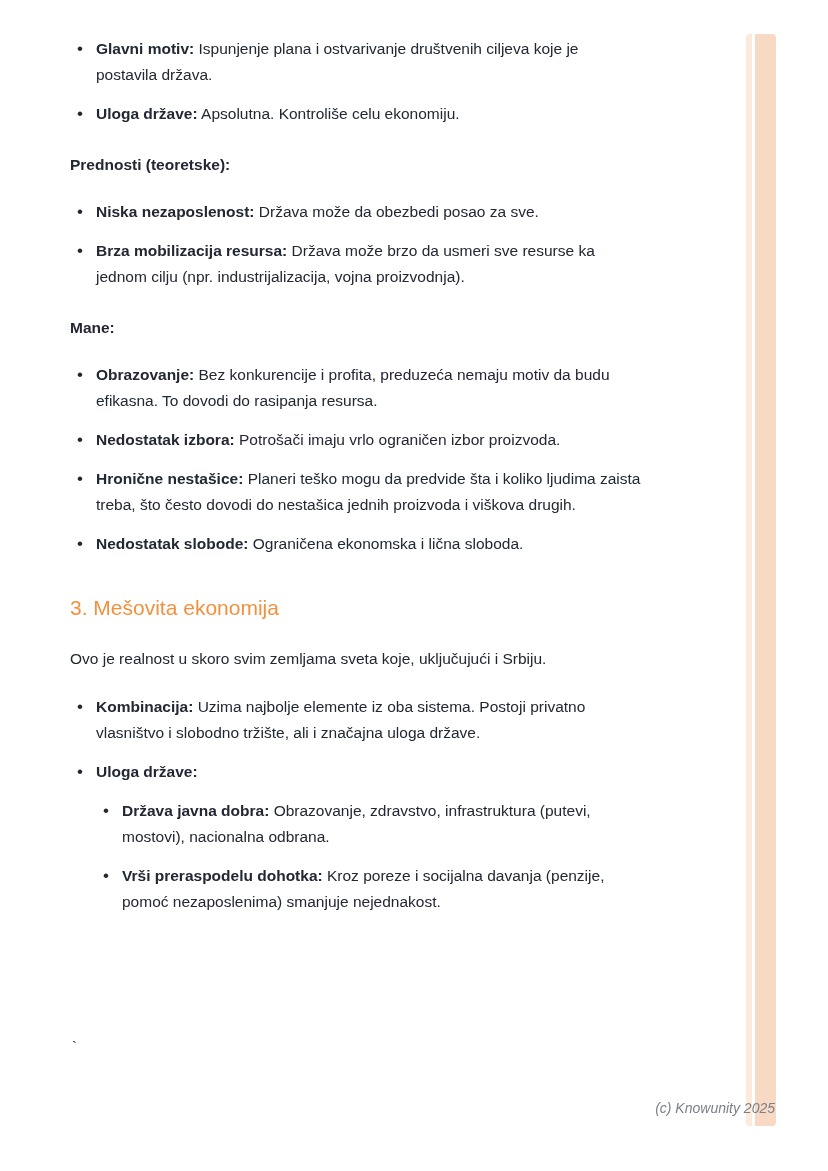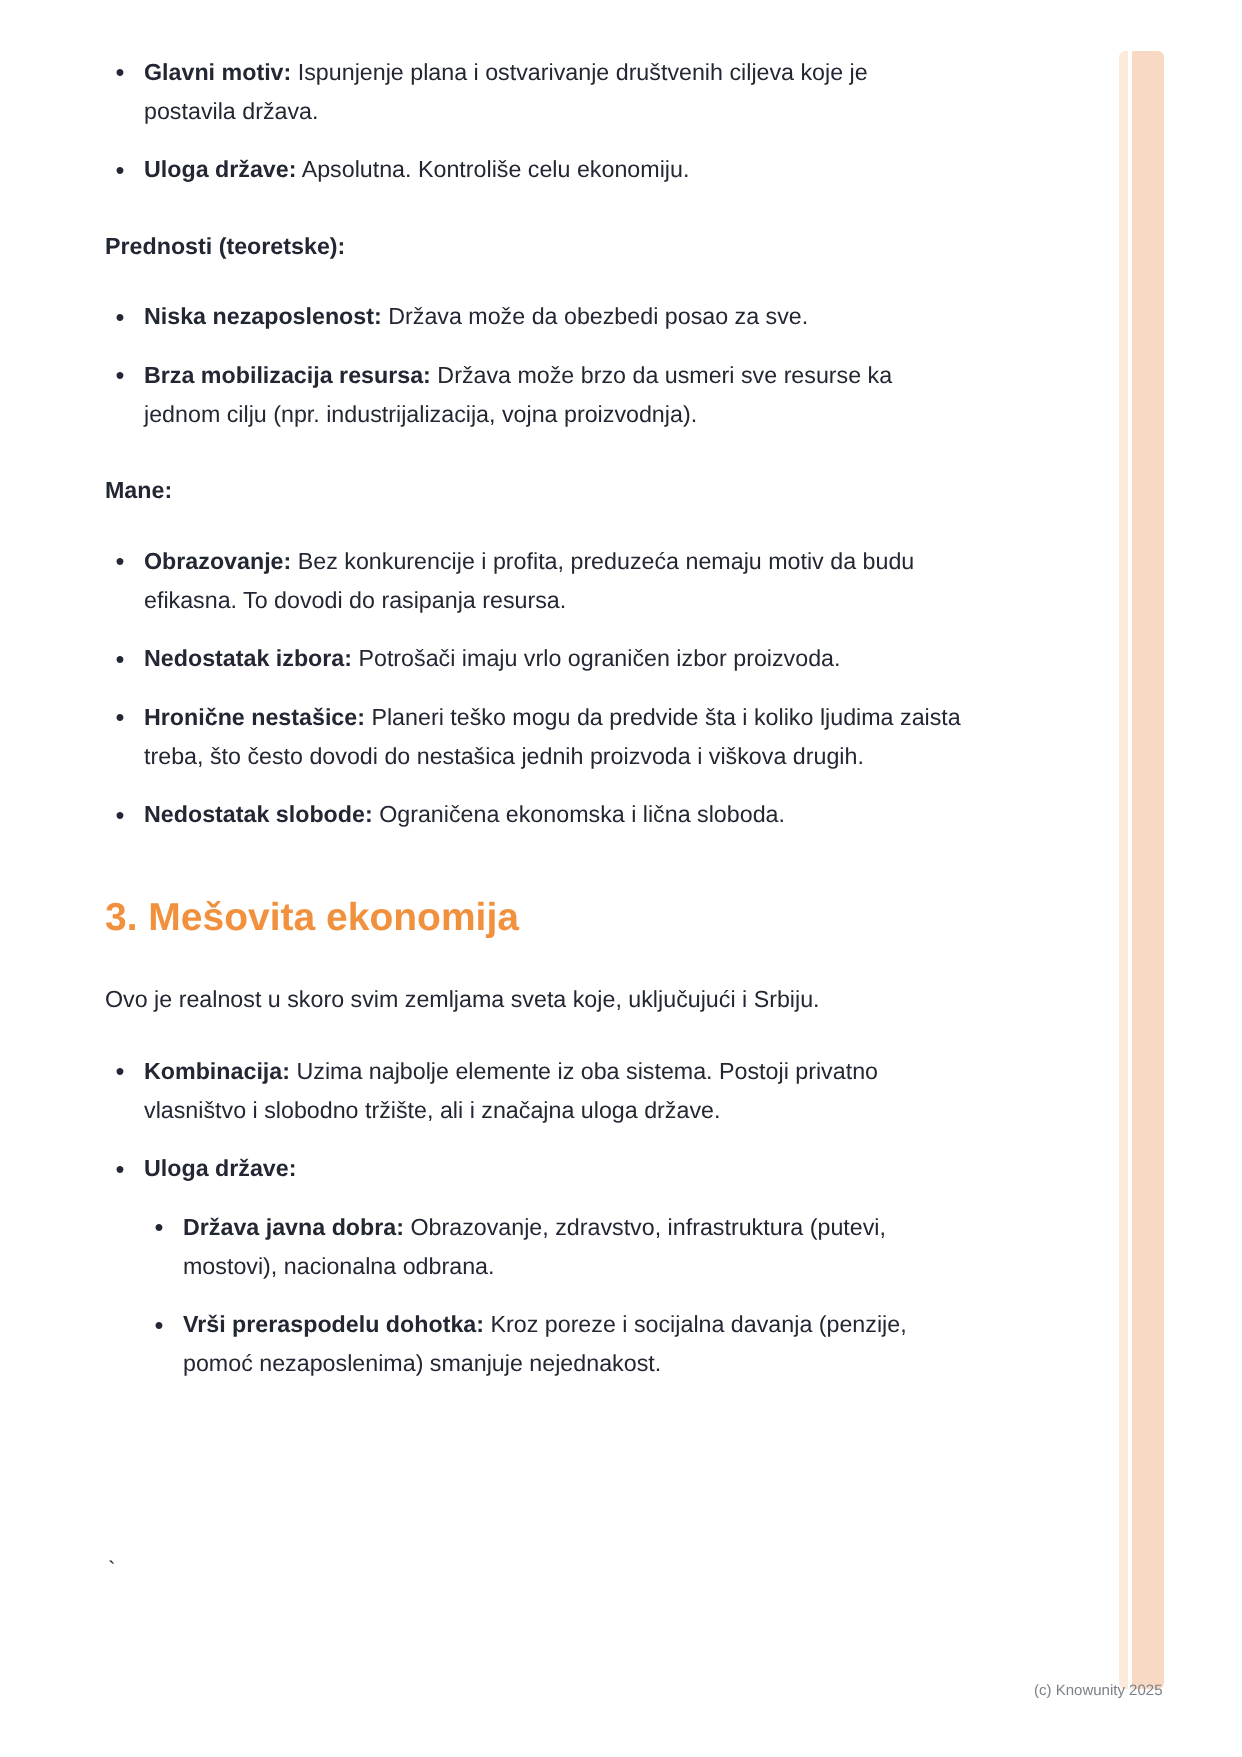--- a/index.html
+++ b/index.html
@@ -60,41 +60,42 @@
     font-size: 17px;
     color: #222733;
   }
   .lead { font-weight: 700; }
   h3.subhead {
     font-size: 15.5px;
     font-weight: 700;
     margin: 25px 0 21px 0;
   }
   h2.section {
-    font-size: 26px;
-    font-weight: 700;
+    font-size: 21px;
+    font-weight: 400;
     color: #f2913d;
     margin: 33px 0 20px 0;
   }
   p.intro { margin: 0 0 22px 0; }
   .stray {
     position: absolute;
     left: 72px;
     top: 1038px;
     font-size: 15px;
     color: #222733;
     z-index: 1;
   }
   .footer {
     position: absolute;
     right: 53px;
-    bottom: 38px;
-    font-size: 10px;
+    bottom: 55px;
+    font-size: 14px;
     color: #7b8089;
     z-index: 2;
+    font-style: italic;
   }
 </style>
 </head>
 <body>
 
 <div class="stripe"></div>
 
 <main class="content">
 
   <ul class="blist">

